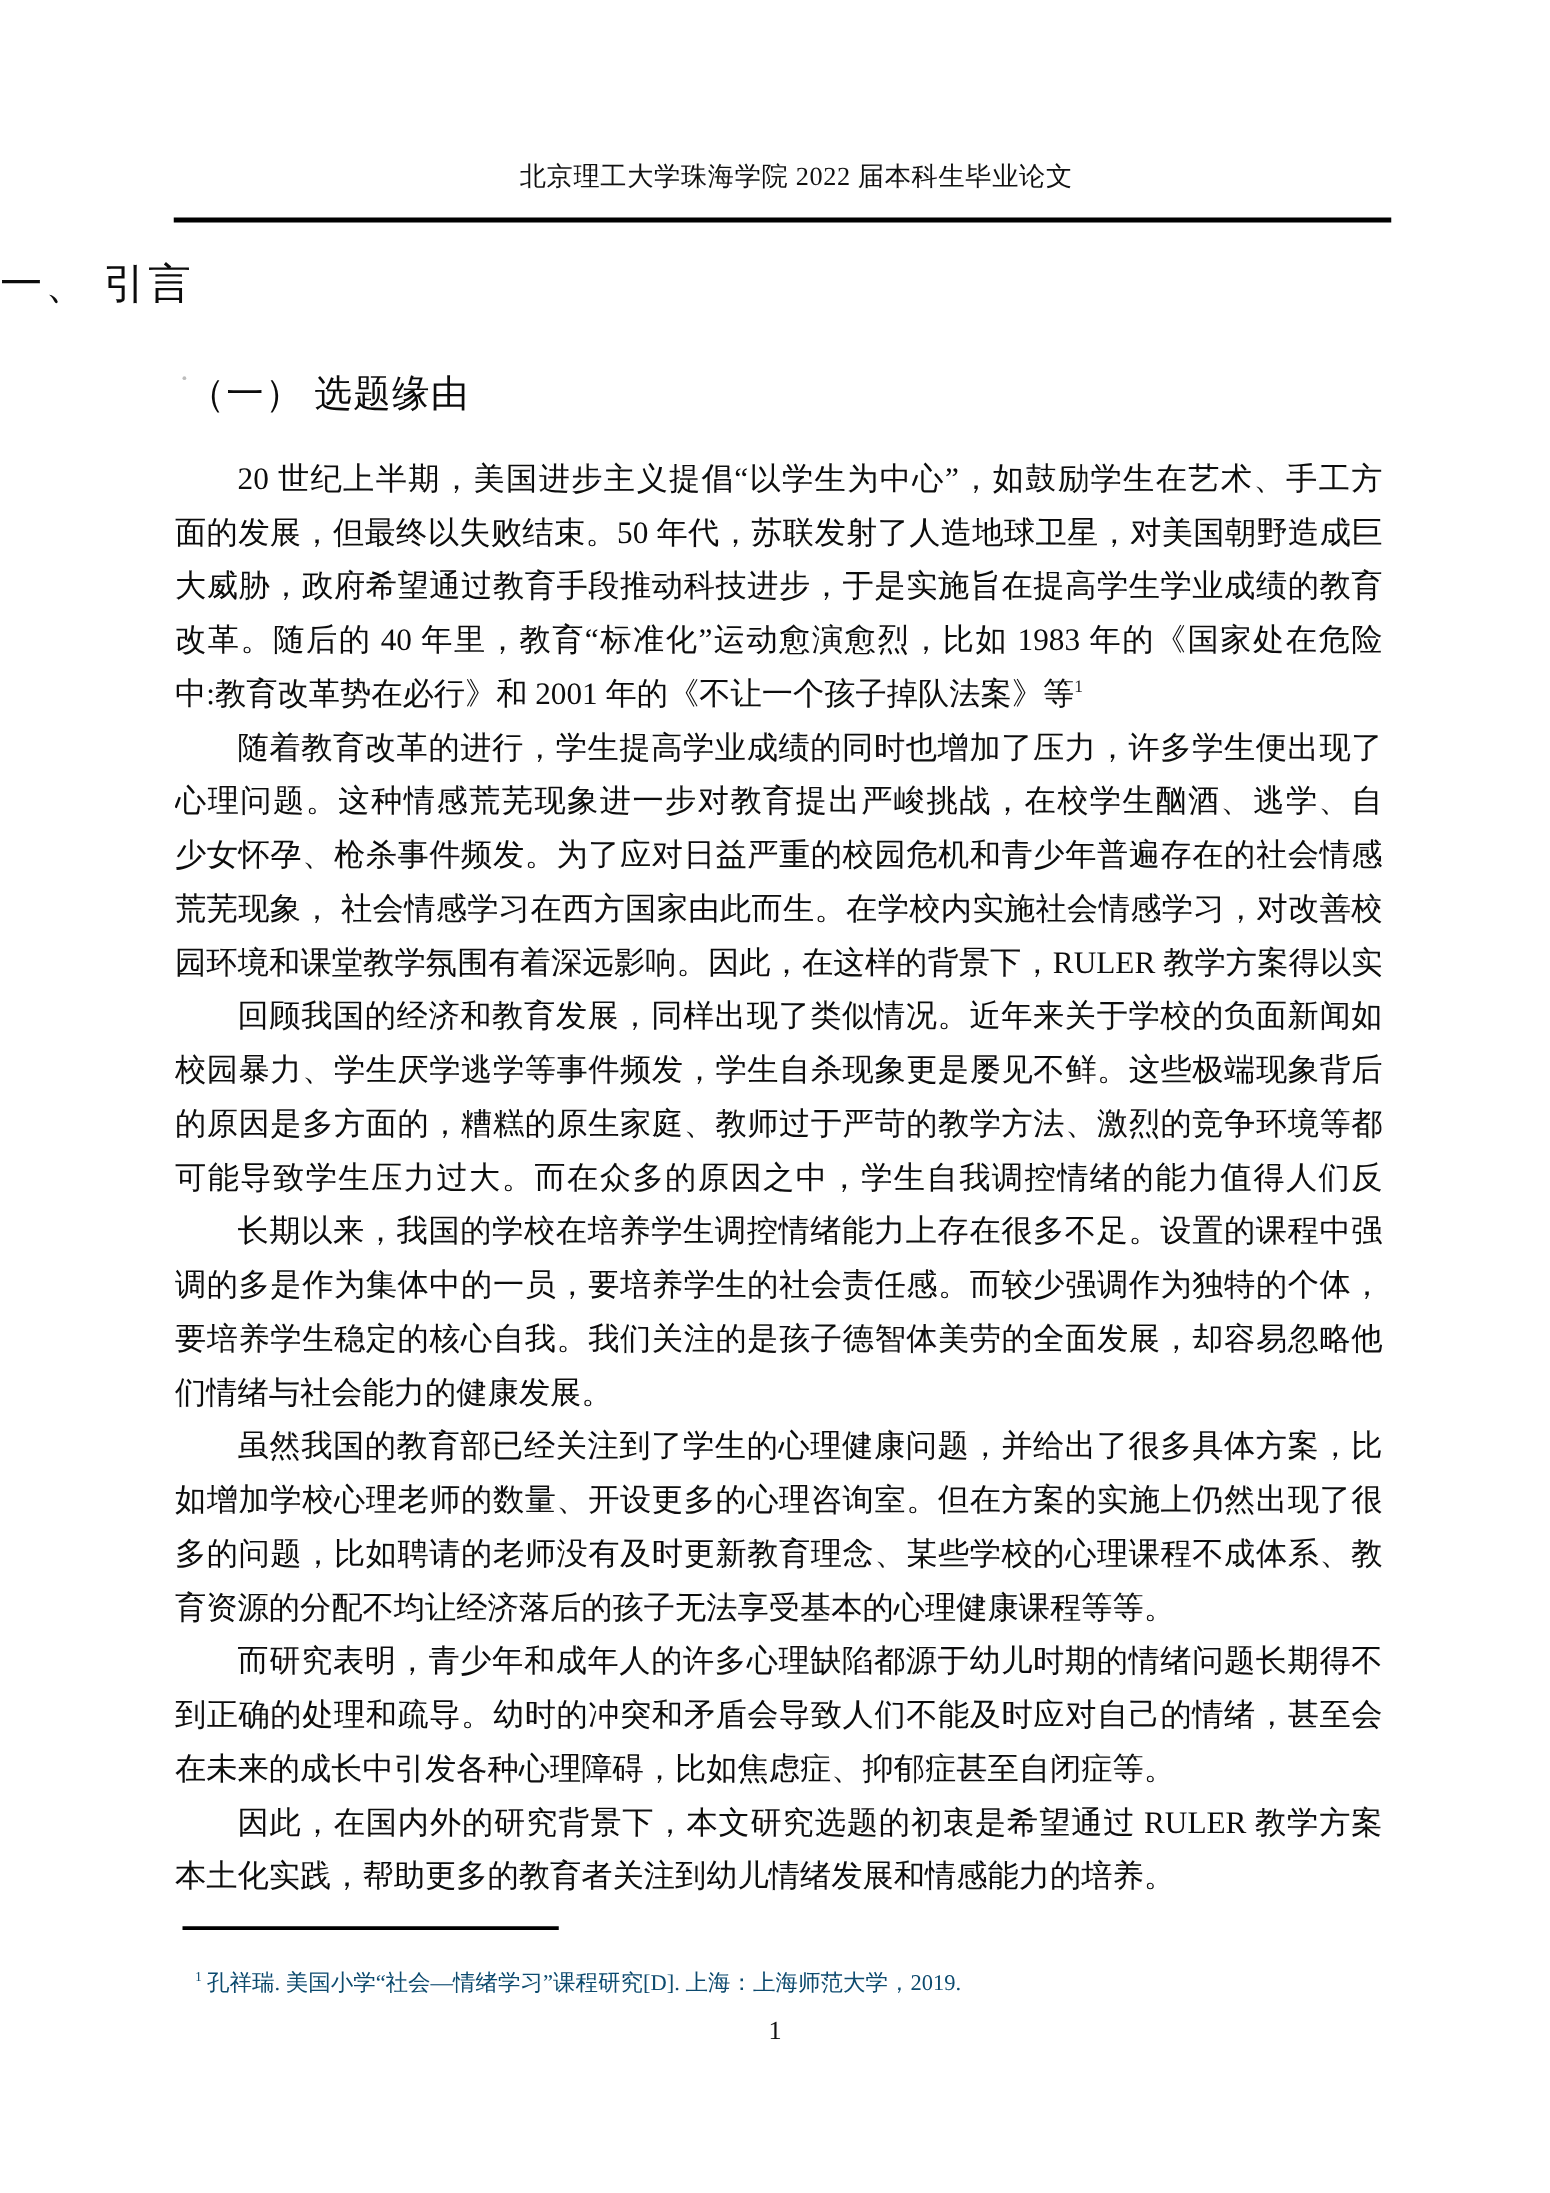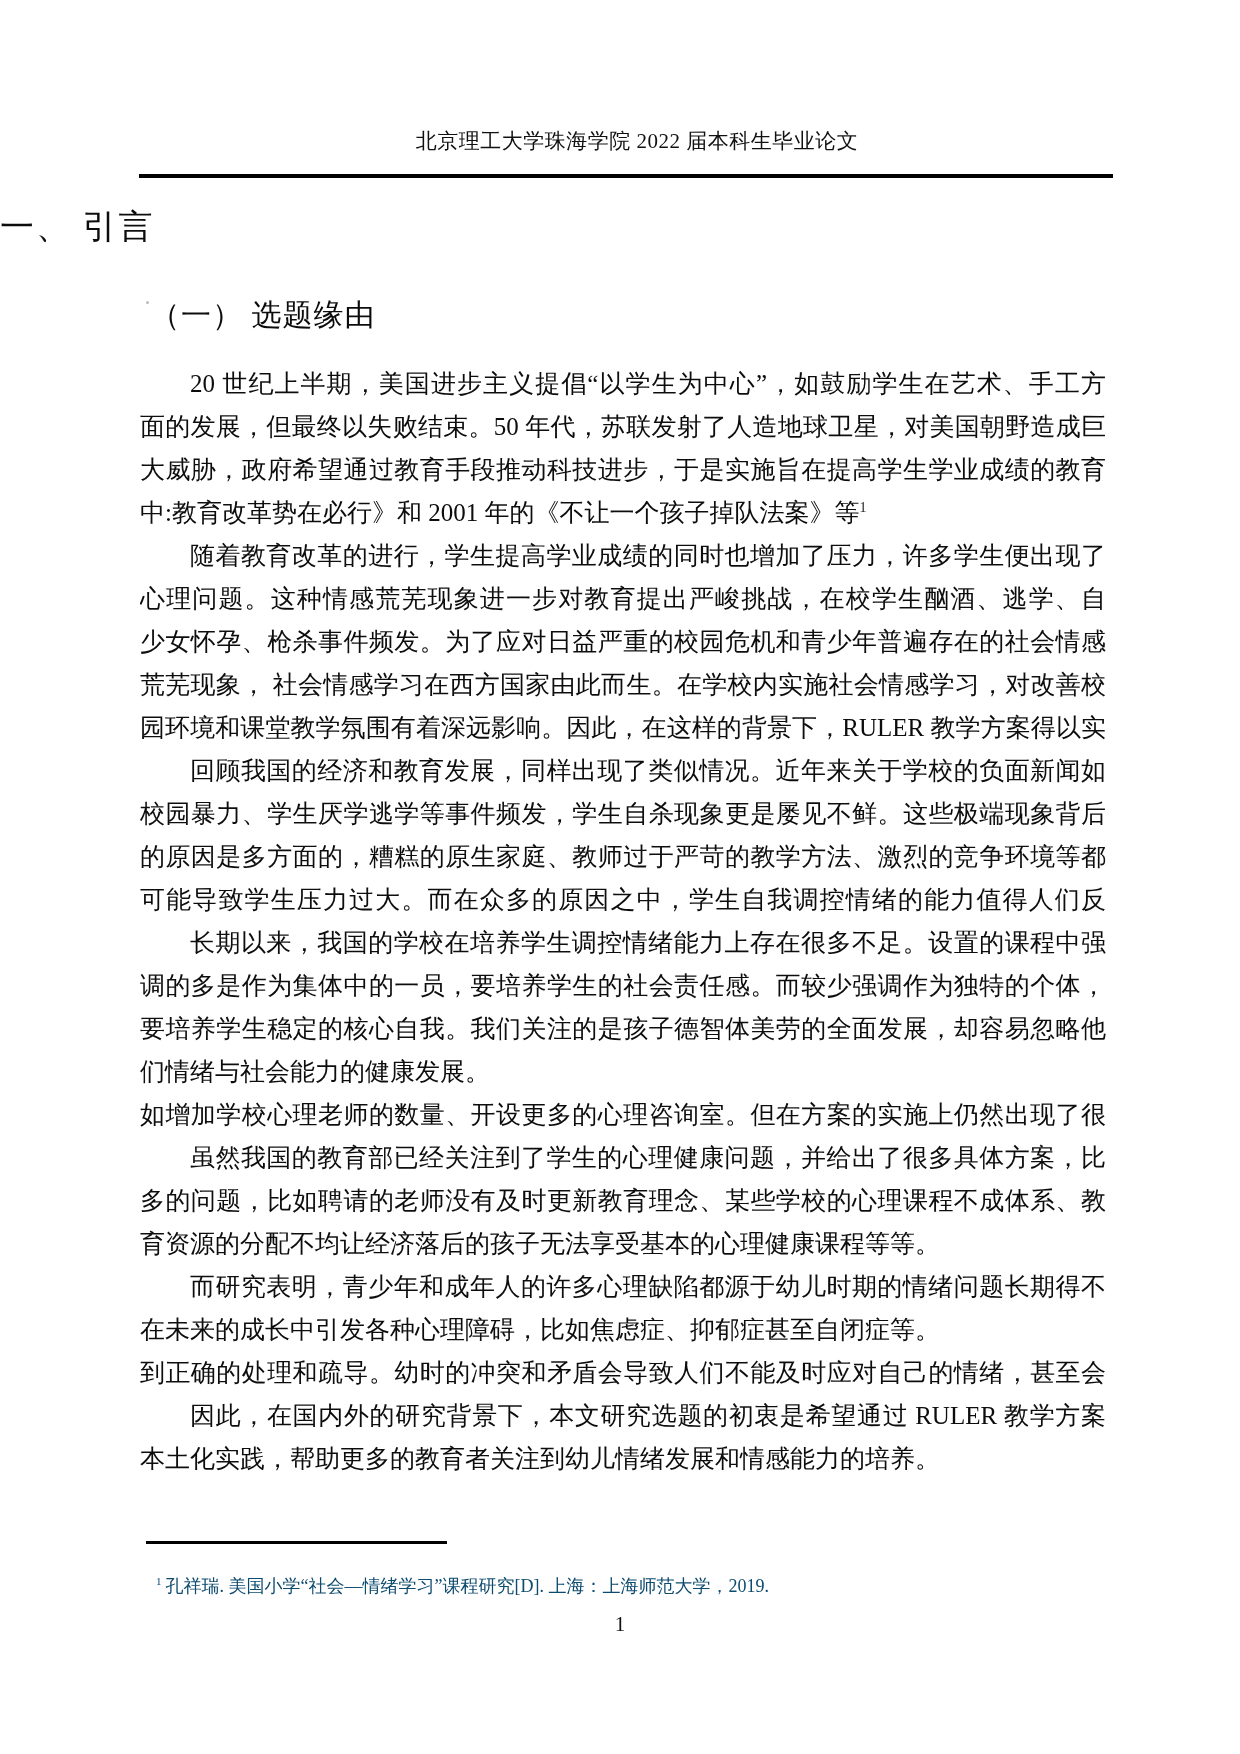--- a/index.html
+++ b/index.html
@@ -72,20 +72,21 @@
   <h1 class="chapter-title">一、 引言</h1>
 
   <div class="speck"></div>
   <h2 class="section-heading">（一） 选题缘由</h2>
 
   <div class="body-text" id="body-text">
       <div>
         <div class="bline first">20 世纪上半期，美国进步主义提倡“以学生为中心”，如鼓励学生在艺术、手工方</div>
         <div class="bline">面的发展，但最终以失败结束。50 年代，苏联发射了人造地球卫星，对美国朝野造成巨</div>
         <div class="bline">大威胁，政府希望通过教育手段推动科技进步，于是实施旨在提高学生学业成绩的教育</div>
+        <div class="bline">改革。随后的 40 年里，教育“标准化”运动愈演愈烈，比如 1983 年的《国家处在危险</div>
         <div class="bline last">中:教育改革势在必行》和 2001 年的《不让一个孩子掉队法案》等<sup>1</sup></div>
       </div>
       <div>
         <div class="bline first">随着教育改革的进行，学生提高学业成绩的同时也增加了压力，许多学生便出现了</div>
         <div class="bline">心理问题。这种情感荒芜现象进一步对教育提出严峻挑战，在校学生酗酒、逃学、自杀、</div>
         <div class="bline">少女怀孕、枪杀事件频发。为了应对日益严重的校园危机和青少年普遍存在的社会情感</div>
         <div class="bline">荒芜现象， 社会情感学习在西方国家由此而生。在学校内实施社会情感学习，对改善校</div>
         <div class="bline last">园环境和课堂教学氛围有着深远影响。因此，在这样的背景下，RULER 教学方案得以实施。</div>
       </div>
       <div>
@@ -94,29 +95,29 @@
         <div class="bline">的原因是多方面的，糟糕的原生家庭、教师过于严苛的教学方法、激烈的竞争环境等都</div>
         <div class="bline last">可能导致学生压力过大。而在众多的原因之中，学生自我调控情绪的能力值得人们反思。</div>
       </div>
       <div>
         <div class="bline first">长期以来，我国的学校在培养学生调控情绪能力上存在很多不足。设置的课程中强</div>
         <div class="bline">调的多是作为集体中的一员，要培养学生的社会责任感。而较少强调作为独特的个体，</div>
         <div class="bline">要培养学生稳定的核心自我。我们关注的是孩子德智体美劳的全面发展，却容易忽略他</div>
         <div class="bline last">们情绪与社会能力的健康发展。</div>
       </div>
       <div>
+        <div class="bline first">虽然我国的教育部已经关注到了学生的心理健康问题，并给出了很多具体方案，比</div>
         <div class="bline">如增加学校心理老师的数量、开设更多的心理咨询室。但在方案的实施上仍然出现了很</div>
-        <div class="bline first">虽然我国的教育部已经关注到了学生的心理健康问题，并给出了很多具体方案，比</div>
         <div class="bline">多的问题，比如聘请的老师没有及时更新教育理念、某些学校的心理课程不成体系、教</div>
         <div class="bline last">育资源的分配不均让经济落后的孩子无法享受基本的心理健康课程等等。</div>
       </div>
       <div>
         <div class="bline first">而研究表明，青少年和成年人的许多心理缺陷都源于幼儿时期的情绪问题长期得不</div>
+        <div class="bline">到正确的处理和疏导。幼时的冲突和矛盾会导致人们不能及时应对自己的情绪，甚至会</div>
         <div class="bline last">在未来的成长中引发各种心理障碍，比如焦虑症、抑郁症甚至自闭症等。</div>
-        <div class="bline">到正确的处理和疏导。幼时的冲突和矛盾会导致人们不能及时应对自己的情绪，甚至会</div>
       </div>
       <div>
         <div class="bline first">因此，在国内外的研究背景下，本文研究选题的初衷是希望通过 RULER 教学方案的</div>
         <div class="bline last">本土化实践，帮助更多的教育者关注到幼儿情绪发展和情感能力的培养。</div>
       </div>
     </div>
 
   <div class="footnote-rule"></div>
   <div class="footnote"><sup>1</sup><span>孔祥瑞. 美国小学“社会—情绪学习”课程研究[D]. 上海：上海师范大学，2019.</span></div>
 

